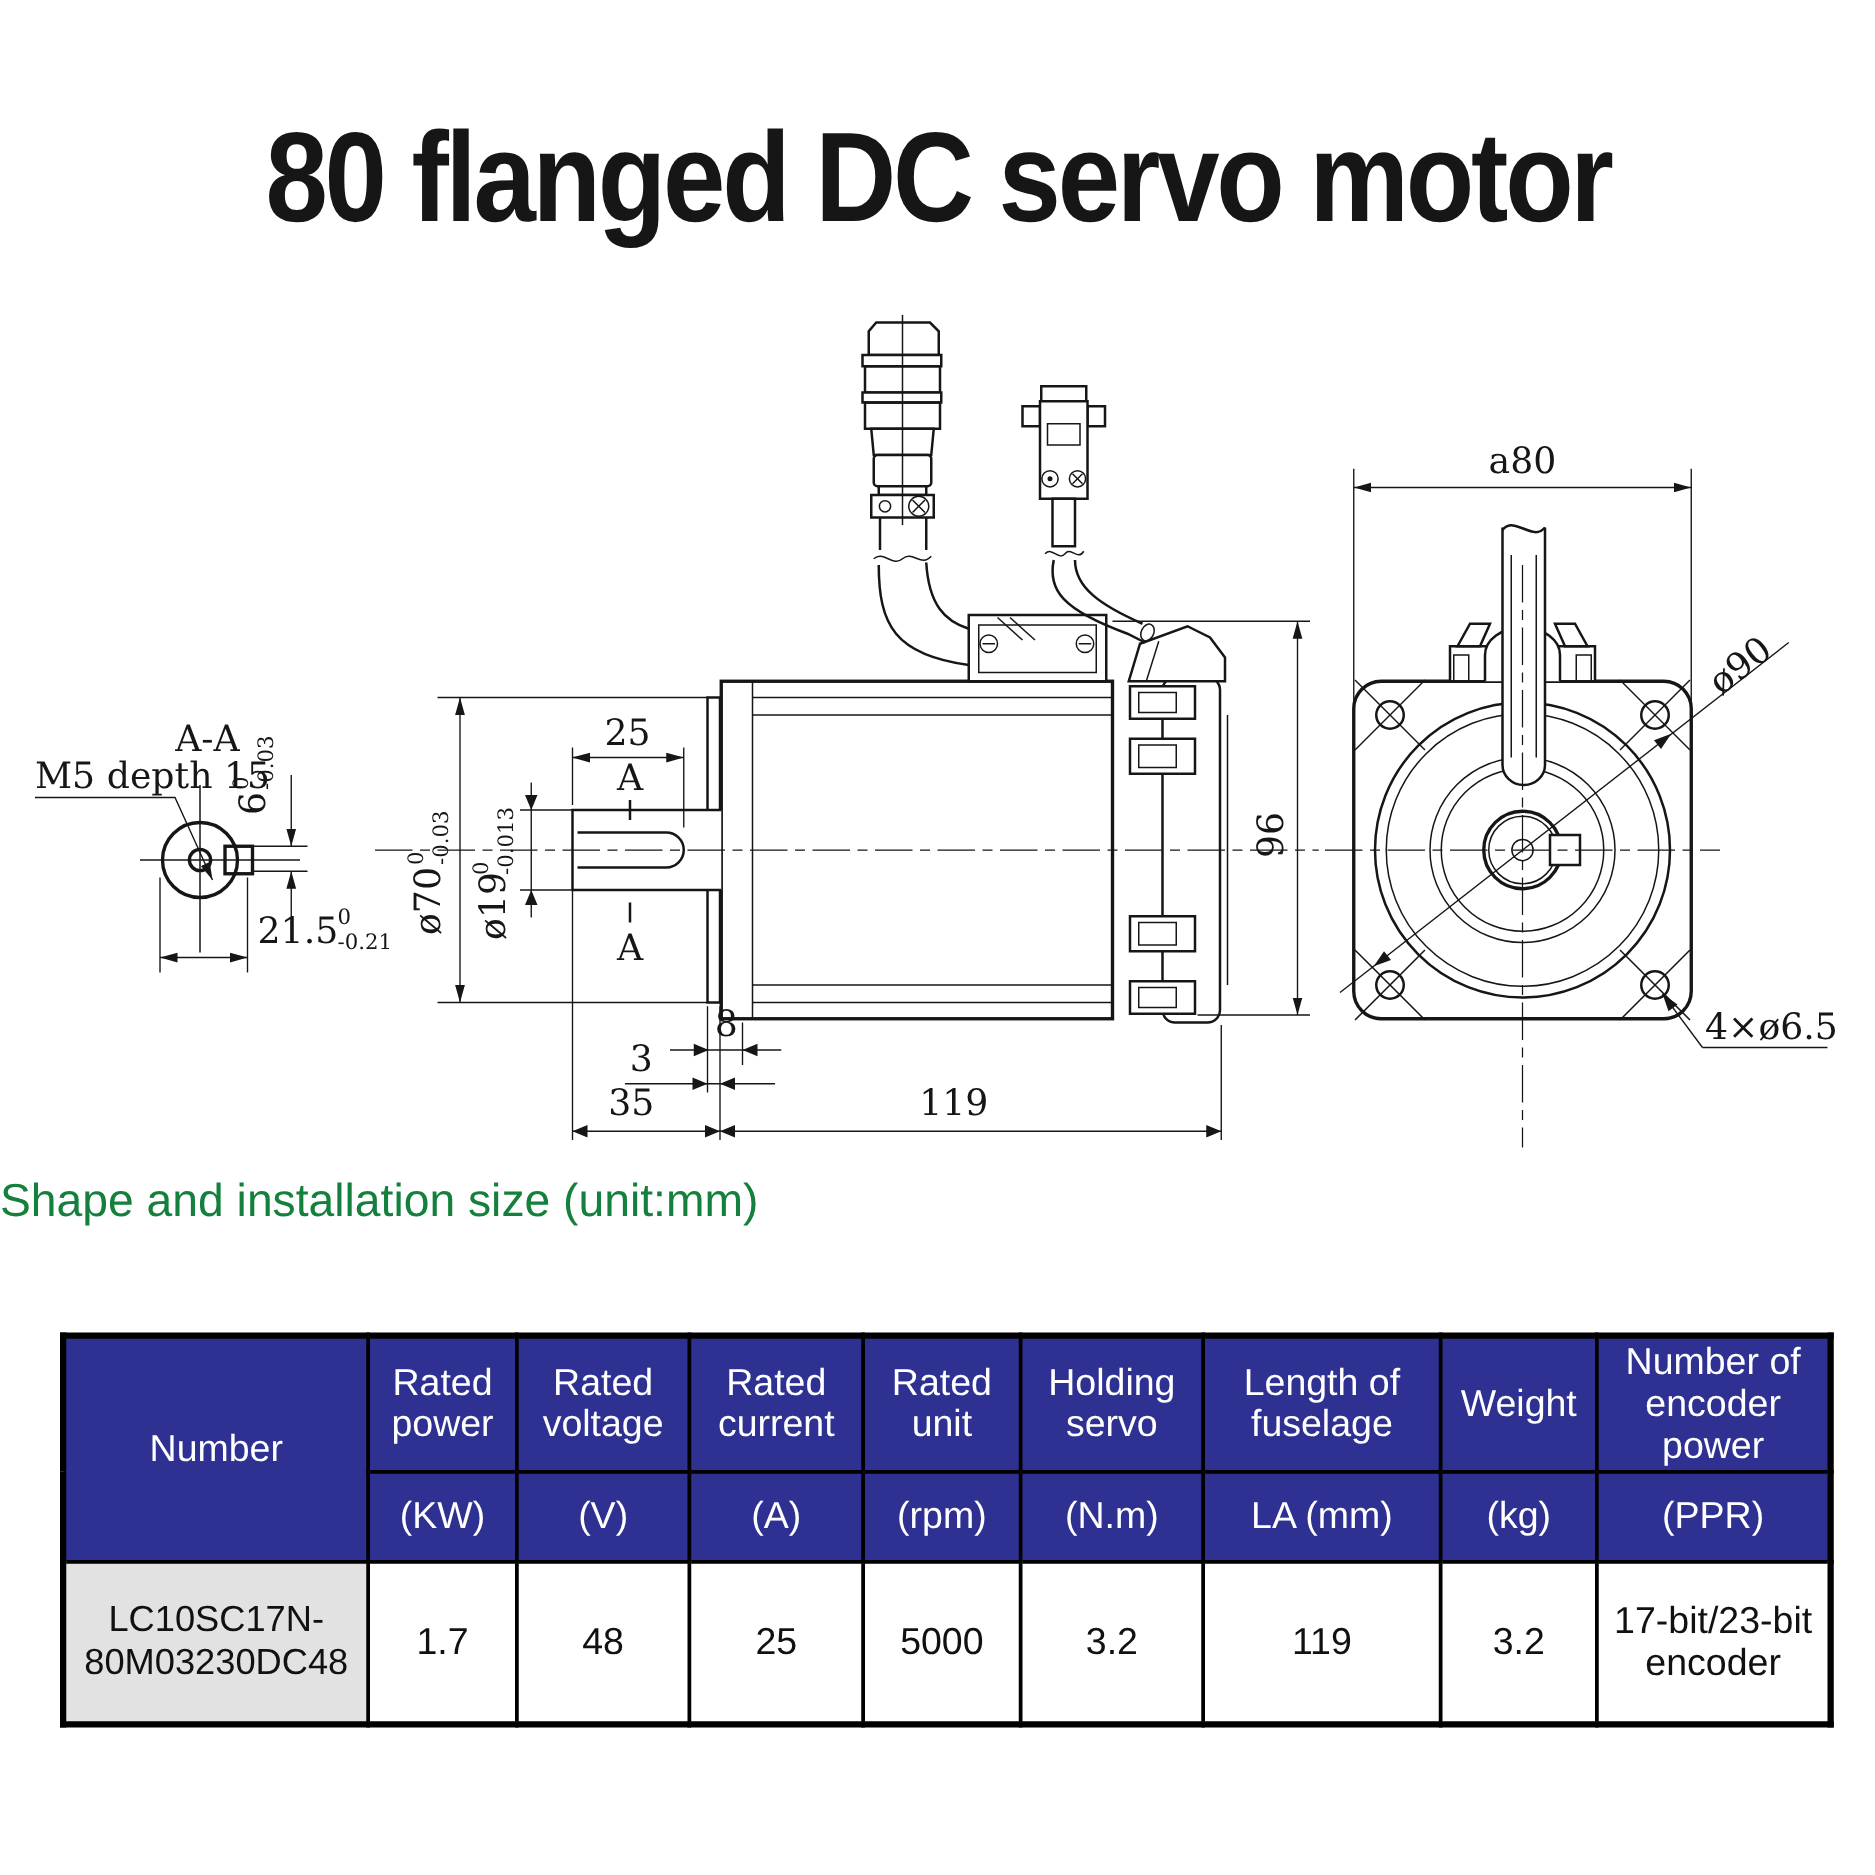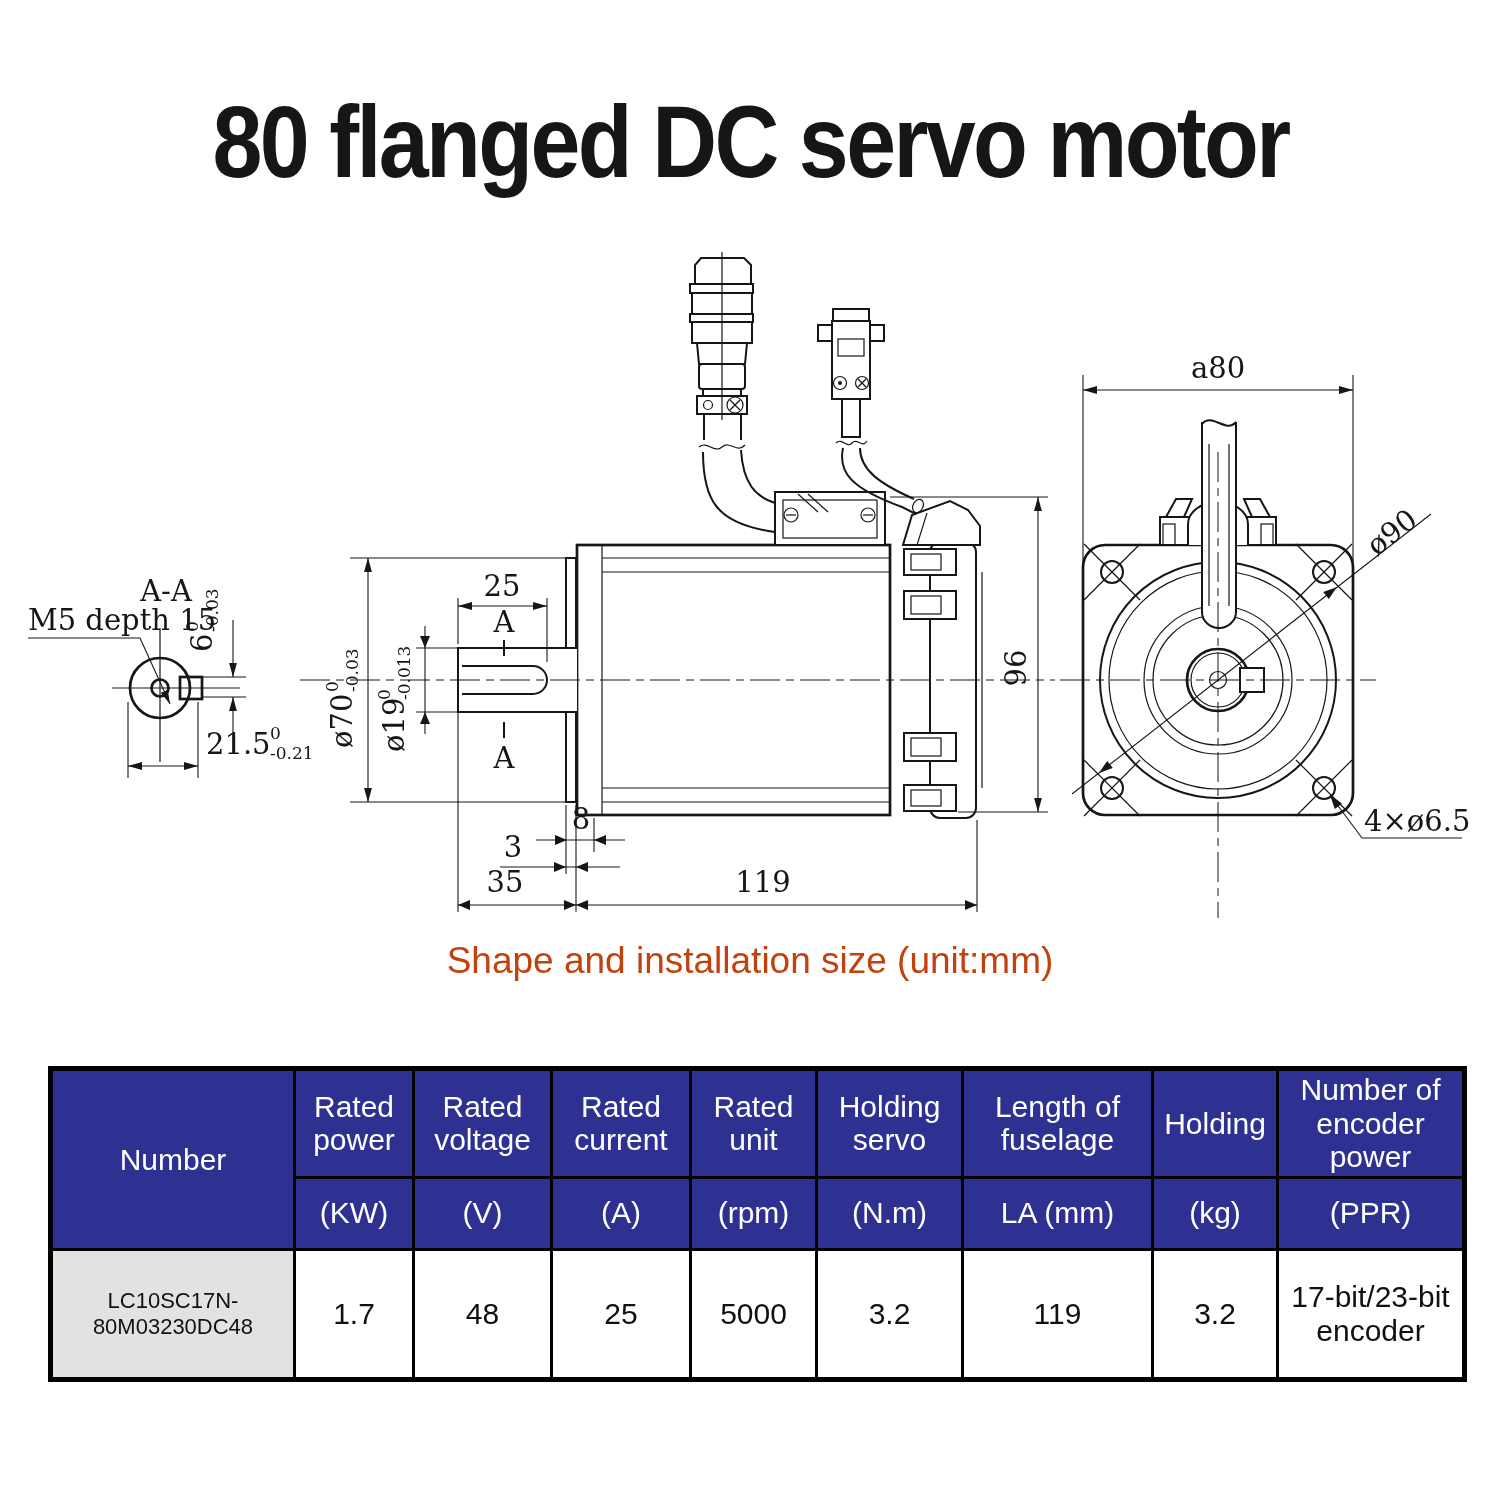--- a/index.html
+++ b/index.html
@@ -3,43 +3,43 @@
 <meta charset="utf-8">
 <style>
   html,body{margin:0;padding:0;background:#fff;}
   #page{position:relative;width:1500px;height:1500px;background:#fff;overflow:hidden;
         font-family:"Liberation Sans",sans-serif;color:#111;}
   
   #title{position:absolute;top:84px;left:0;width:1500px;text-align:center;}
   #title span{display:inline-block;font-size:102px;font-weight:700;letter-spacing:-3px;
               transform:scaleX(.88);transform-origin:center;color:#161616;}
   
-  #caption{position:absolute;top:940px;left:0;width:1500px;text-align:center;
-           font-size:37px;color:#c2410c;}
+  #caption{position:absolute;top:940px;left:0;width:1500px;
+           font-size:37px;color:#15803d;}
   
   #draw{position:absolute;left:0;top:0;width:1500px;height:1500px;}
   .ln{stroke:#161616;stroke-width:2;fill:none;}
   .lt{stroke:#161616;stroke-width:1.2;fill:none;}
   .lb{stroke:#161616;stroke-width:2.7;fill:none;}
   .wf{fill:#ffffff;}
   .dim{stroke:#161616;stroke-width:1.1;fill:none;}
   .cl{stroke:#161616;stroke-width:1;fill:none;stroke-dasharray:30 6 8 6;}
   .ah{fill:#161616;stroke:none;}
   text.d{font-family:"DejaVu Serif",serif;fill:#161616;font-size:29px;}
   text.ds{font-family:"DejaVu Serif",serif;fill:#161616;font-size:17px;}
   
   #spec{position:absolute;left:48px;top:1066px;border-collapse:collapse;table-layout:fixed;
         width:1414px;border:5px solid #000;}
   #spec th,#spec td{border:3px solid #000;text-align:center;vertical-align:middle;
         padding:2px 4px;font-weight:400;}
   #spec .hd{background:var(--header-bg,#2e3192);color:var(--header-text,#fff);font-size:30px;line-height:1.12;}
   #spec .r1{height:92px;}
   #spec .r2{height:72px;}
   #spec .rd{height:130px;font-size:30px;color:#111;background:#fff;}
-  #spec td.model{background:var(--model-bg,#e2e2e2);font-size:22px;line-height:1.15;}
+  #spec td.model{background:var(--model-bg,#e2e2e2);font-size:29px;line-height:1.15;}
 </style>
 </head>
 <body>
 
 <div id="page">
 
   <div id="title">
     <span>80 flanged DC servo motor</span>
   </div>
 
@@ -328,21 +328,21 @@
     </colgroup>
     <tbody>
         <tr class="r1">
       <th class="hd" rowspan="2">Number</th>
       <th class="hd">Rated power</th>
       <th class="hd">Rated voltage</th>
       <th class="hd">Rated current</th>
       <th class="hd">Rated unit</th>
       <th class="hd">Holding servo</th>
       <th class="hd">Length of fuselage</th>
-      <th class="hd">Holding</th>
+      <th class="hd">Weight</th>
       <th class="hd">Number of encoder power</th>
     </tr>
     <tr class="r2">
       <th class="hd">(KW)</th>
       <th class="hd">(V)</th>
       <th class="hd">(A)</th>
       <th class="hd">(rpm)</th>
       <th class="hd">(N.m)</th>
       <th class="hd">LA (mm)</th>
       <th class="hd">(kg)</th>

